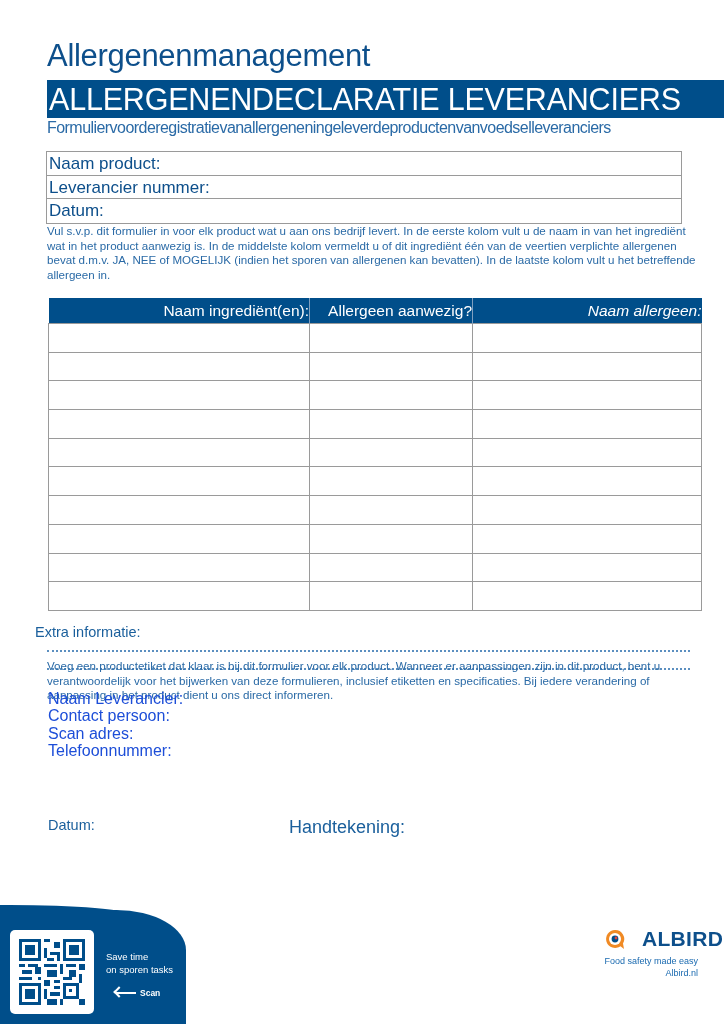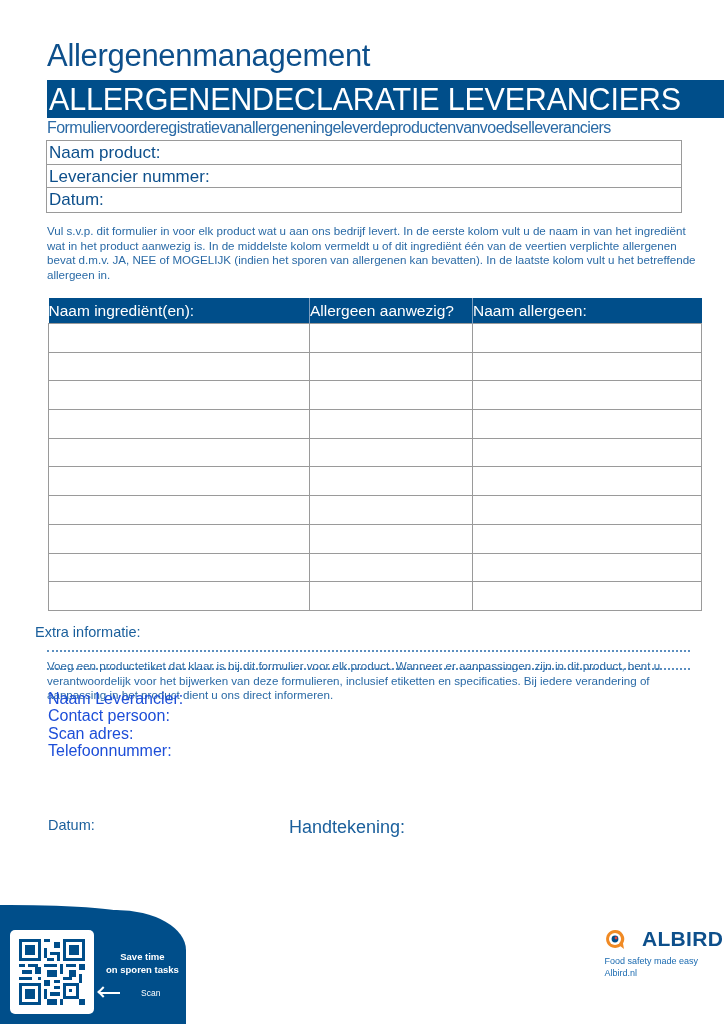--- a/index.html
+++ b/index.html
@@ -17,43 +17,43 @@
   .banner {
     left: 47px; top: 80px; width: 708px; height: 38px; background: #004e8a;
     color: #ffffff; font-size: 30.5px; line-height: 38px; padding-left: 2px;
     box-sizing: border-box; letter-spacing: -0.2px; white-space: nowrap;
   }
   .subtitle {
     left: 47px; top: 121px; font-size: 16px; color: #2a6aa6; letter-spacing: -0.55px;
     line-height: 14px; white-space: nowrap;
   }
   .infobox {
-    left: 46px; top: 140px; width: 636px; border: 1px solid #9a9a9a;
+    left: 46px; top: 151px; width: 636px; border: 1px solid #9a9a9a;
     box-sizing: border-box;
   }
   .infobox .row {
     height: 23.7px; line-height: 24px; font-size: 17px; color: #0d4f8b;
     padding-left: 2px; border-bottom: 1px solid #9a9a9a; box-sizing: border-box;
   }
   .infobox .row:last-child { border-bottom: none; }
   .para {
     left: 47px; width: 655px; font-size: 11.6px; line-height: 14.6px; color: #2a6aa6;
   }
   .para1 { top: 224px; }
   .para2 { top: 659px; }
   table.ing {
     position: absolute; left: 48px; top: 298px; width: 653px;
     border-collapse: collapse; table-layout: fixed;
   }
   table.ing th {
     background: #004e8a; color: #ffffff; font-weight: normal; font-size: 15.5px;
-    height: 25px; padding: 0; border-right: 1px solid #7f9fbf; text-align: left;
+    height: 25px; padding: 0; border-right: 1px solid #7f9fbf; text-align: right;
     line-height: 25px; white-space: nowrap;
   }
-  table.ing th:last-child { border-right: none; }
+  table.ing th:last-child { border-right: none; font-style: italic; }
   table.ing td {
     height: 28.7px; padding: 0; border: 1px solid #9a9a9a; box-sizing: border-box;
   }
   table.ing col.c1 { width: 261px; }
   table.ing col.c2 { width: 163px; }
   table.ing col.c3 { width: 229px; }
   .extra-label {
     left: 35px; top: 624px; font-size: 14.5px; color: #1a5f9c;
   }
   .dotline {
@@ -75,41 +75,40 @@
   .footer-shape::before {
     content: ""; position: absolute; left: 0; top: -5px; width: 130px; height: 20px;
     background: #004e8a; border-top-right-radius: 120px 10px;
   }
   .qr-card {
     left: 10px; top: 930px; width: 84px; height: 84px; background: #ffffff;
     border-radius: 5px;
   }
   .qr { position: absolute; left: 9px; top: 9px; width: 66px; height: 66px; }
   .save-text {
-    left: 106px; top: 950px; font-size: 9.5px; font-weight: bold; color: #ffffff;
+    left: 106px; top: 950px; font-size: 9.5px; font-weight: normal; color: #ffffff;
     line-height: 13px;
-    text-align: center;
   }
   .scan {
-    left: 100px; top: 988px; font-size: 8.5px; font-weight: normal; color: #ffffff;
-    display: flex; align-items: center; gap: 21px;
+    left: 116px; top: 988px; font-size: 8.5px; font-weight: bold; color: #ffffff;
+    display: flex; align-items: center; gap: 4px;
   }
   .scan .arrow { display: inline-block; position: relative; width: 20px; height: 2px; background: #fff; }
   .scan .arrow::before {
     content: ""; position: absolute; left: -1px; top: -4px; width: 6px; height: 6px;
     border-left: 2px solid #fff; border-bottom: 2px solid #fff; transform: rotate(45deg);
     transform-origin: center;
   }
   .logo {
     left: 604px; top: 928px; display: flex; align-items: flex-end; gap: 16px;
   }
   .logo-mark { width: 22px; height: 22px; }
   .logo-word { font-size: 21px; font-weight: bold; color: #0d4f8b; letter-spacing: 0.3px; line-height: 22px; }
   .tagline {
-    right: 26px; top: 955px; font-size: 9px; color: #1a6ab0; text-align: left; line-height: 12px;
+    right: 26px; top: 955px; font-size: 9px; color: #1a6ab0; text-align: right; line-height: 12px;
   }
 </style>
 </head>
 <body>
 
 <div class="abs title">Allergenenmanagement</div>
 <div class="abs banner">ALLERGENENDECLARATIE LEVERANCIERS</div>
 <div class="abs subtitle">Formuliervoorderegistratievanallergeneningeleverdeproductenvanvoedselleveranciers</div>
 
 <div class="abs infobox">

